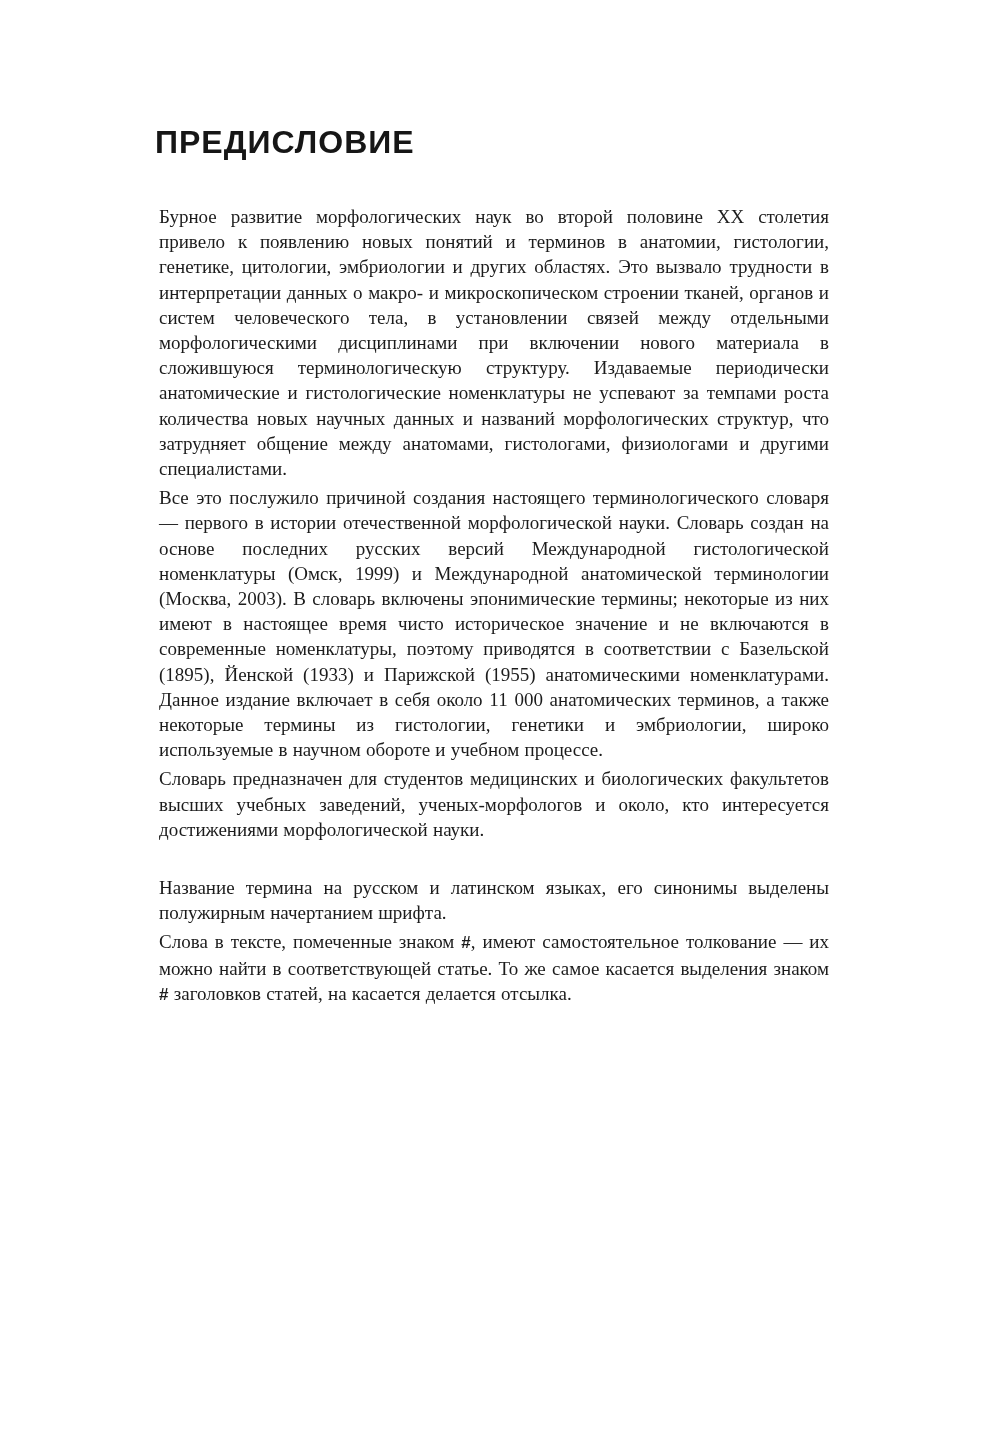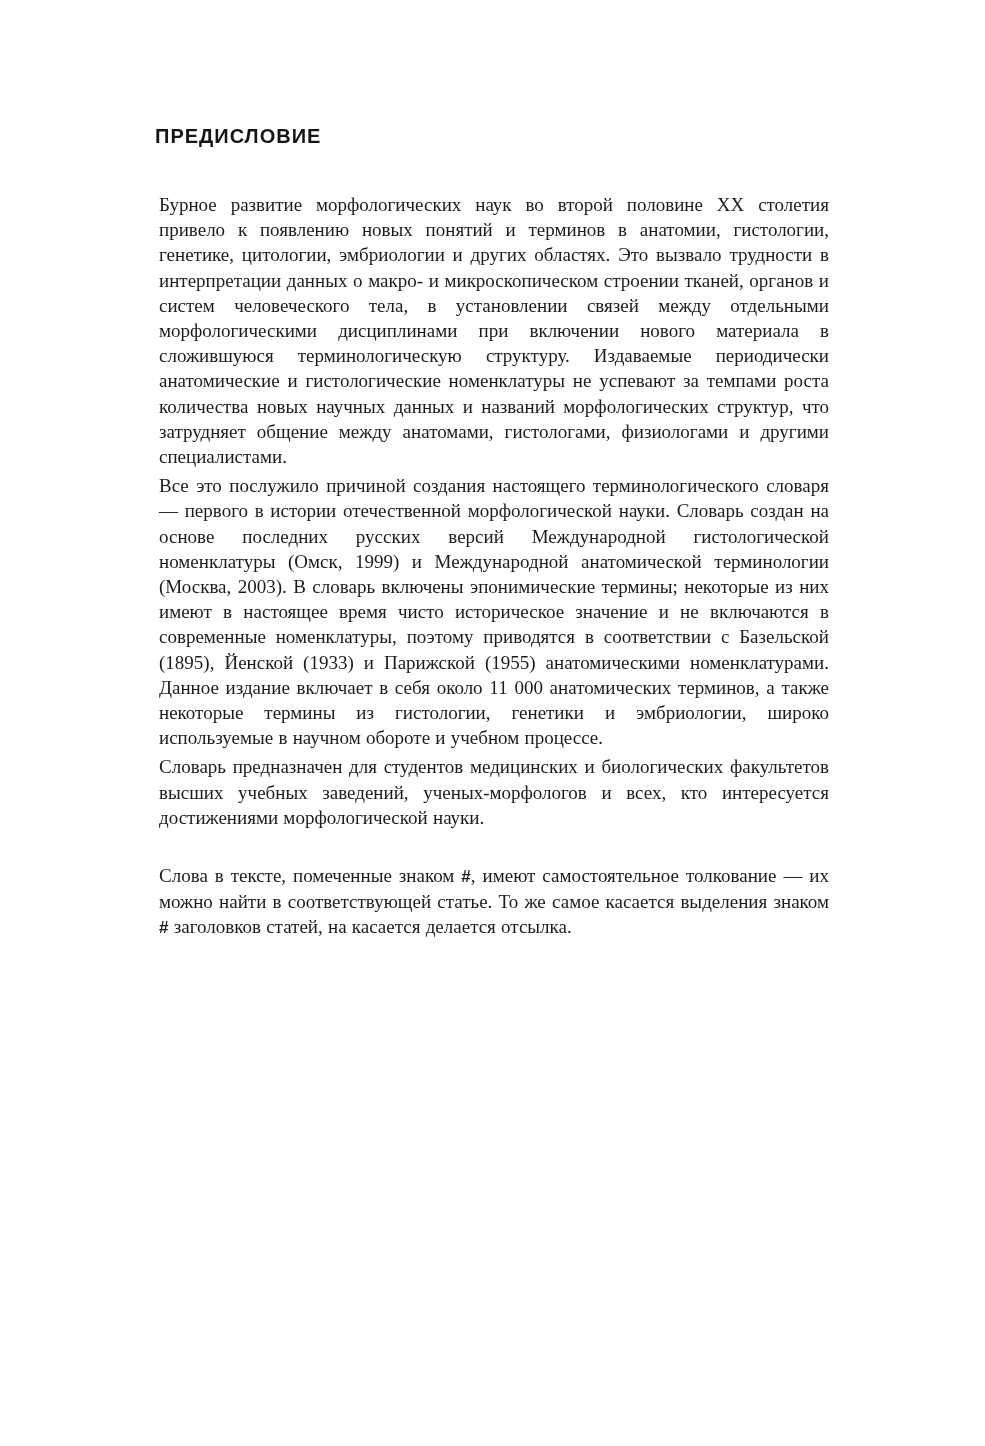--- a/index.html
+++ b/index.html
@@ -18,21 +18,21 @@
   }
   .content {
     position: absolute;
     left: 155px;
     top: 126px;
     width: 678px;
   }
   .title {
     font-family: "Liberation Sans", sans-serif;
     font-weight: 700;
-    font-size: 20px;
+    font-size: 32px;
     line-height: 1;
     letter-spacing: 1px;
     color: #161616;
     margin: 0 0 46px 0;
   }
   .body-text p {
     margin: 4px;
     font-size: 19px;
     line-height: 25.2px;
     text-align: justify;
@@ -54,24 +54,25 @@
   <div class="content">
 
     <h1 class="title">ПРЕДИСЛОВИЕ</h1>
 
     <div class="body-text">
 
       <p>Бурное развитие морфологических наук во второй половине XX столетия привело к появлению новых понятий и терминов в анатомии, гистологии, генетике, цитологии, эмбриологии и других областях. Это вызвало трудности в интерпретации данных о макро- и микроскопическом строении тканей, органов и систем человеческого тела, в установлении связей между отдельными морфологическими дисциплинами при включении нового материала в сложившуюся терминологическую структуру. Издаваемые периодически анатомические и гистологические номенклатуры не успевают за темпами роста количества новых научных данных и названий морфологических структур, что затрудняет общение между анатомами, гистологами, физиологами и другими специалистами.</p>
 
       <p>Все это послужило причиной создания настоящего терминологического словаря — первого в истории отечественной морфологической науки. Словарь создан на основе последних русских версий Международной гистологической номенклатуры (Омск, 1999) и Международной анатомической терминологии (Москва, 2003). В словарь включены эпонимические термины; некоторые из них имеют в настоящее время чисто историческое значение и не включаются в современные номенклатуры, поэтому приводятся в соответствии с Базельской (1895), Йенской (1933) и Парижской (1955) анатомическими номенклатурами. Данное издание включает в себя около 11&nbsp;000 анатомических терминов, а также некоторые термины из гистологии, генетики и эмбриологии, широко используемые в научном обороте и учебном процессе.</p>
 
-      <p>Словарь предназначен для студентов медицинских и биологических факультетов высших учебных заведений, ученых-морфологов и всех, кто интересуется достижениями морфологической науки.</p>
+      <p>Словарь предназначен для студентов медицинских и биологических факультетов высших учебных заведений, ученых-морфологов и около, кто интересуется достижениями морфологической науки.</p>
 
       <div class="gap"></div>
 
+      <p>Название термина на русском и латинском языках, его синонимы выделены полужирным начертанием шрифта.</p>
 
       <p><span>Слова в тексте, помеченные знаком </span><span class="hash">#</span><span>, имеют самостоятельное толкование — их можно найти в соответствующей статье. То же самое касается выделения знаком </span><span class="hash">#</span><span> заголовков статей, на касается делается отсылка.</span></p>
 
       <div class="gap"></div>
 
 
     </div>
   </div>
 </div>
 

